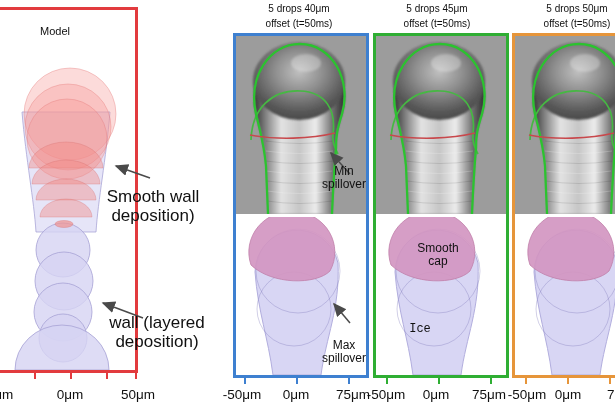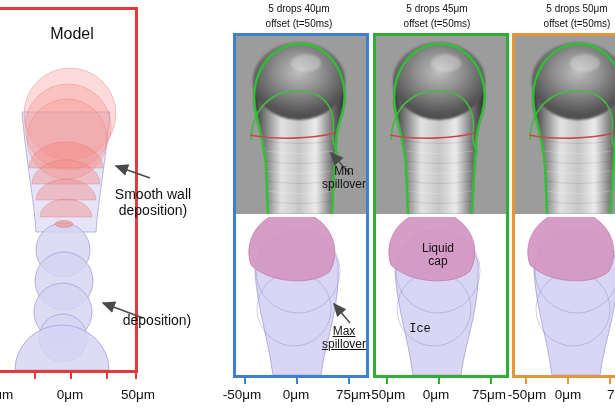--- a/index.html
+++ b/index.html
@@ -13,24 +13,24 @@
   .exp-box{top:33px;width:136px;height:345px;border:3px solid;}
   #panel1-box{left:233px;border-color:#3e80d0;}
   #panel2-box{left:373px;border-color:#2fae33;}
   #panel3-box{left:512px;border-color:#e6953a;}
   .photo{position:absolute;left:0;top:0;width:130px;height:178px;display:block;}
   .schem{position:absolute;left:0;bottom:0;width:130px;height:158px;display:block;}
   .model-art{position:absolute;left:0;top:0;width:144px;height:360px;display:block;}
   
   .panel-header{position:absolute;top:1px;width:150px;text-align:center;
     font-size:10px;line-height:15px;z-index:7;}
-  .ann{position:absolute;text-align:center;font-size:14px;line-height:1.12;z-index:7;}
+  .ann{position:absolute;text-align:center;font-size:17px;line-height:1.12;z-index:7;}
   .ann.small{font-size:12px;}
-  #model-title{position:absolute;left:40px;top:25px;width:64px;text-align:center;
-    font-size:16px;z-index:7;}
+  #model-title{position:absolute;left:40px;top:25px;width:64px;
+    font-size:11px;z-index:7;}
   .axis-label{position:absolute;top:387px;transform:translateX(-50%);
     font-size:13.5px;white-space:nowrap;z-index:7;}
   .tick{position:absolute;width:2px;height:6px;z-index:2;}
   
   #arrows{position:absolute;left:0;top:0;z-index:6;pointer-events:none;}
 </style>
 </head>
 <body>
 
 <div id="stage">
@@ -116,20 +116,21 @@
     </svg>
   </div>
 
   <div id="model-title">Model</div>
 
   <div class="ann" style="left:103px;top:187px;width:100px;">
     <div>Smooth wall</div>
     <div>deposition)</div>
   </div>
   <div class="ann" style="left:105px;top:313px;width:104px;">
+    <div>wall (layered</div>
     <div>deposition)</div>
   </div>
 
   <div class="tick" style="left:34px;top:373px;background:#e23b3e;"></div>
   <div class="tick" style="left:70px;top:373px;background:#e23b3e;"></div>
   <div class="tick" style="left:106px;top:373px;background:#e23b3e;"></div>
   <div class="tick" style="left:135px;top:373px;background:#e23b3e;"></div>
   <span class="axis-label" style="left:-6px;">-50μm</span>
   <span class="axis-label" style="left:70px;">0μm</span>
   <span class="axis-label" style="left:138px;">50μm</span>
@@ -143,21 +144,21 @@
         <use href="#photo-art"></use>
       </svg>
     <svg class="schem" viewBox="0 0 130 158">
         <use href="#schem-art"></use>
       </svg>
   </div>
   <div class="ann small" style="left:315px;top:165px;width:58px;">
     <div>Min</div>
     <div>spillover</div>
   </div>
-  <div class="ann small" style="left:314px;top:325px;width:60px;text-decoration:underline;">
+  <div class="ann small" style="left:314px;top:339px;width:60px;">
     <div>Max</div>
     <div>spillover</div>
   </div>
   <div class="tick" style="left:244px;top:378px;background:#3e80d0;"></div>
   <div class="tick" style="left:296px;top:378px;background:#3e80d0;"></div>
   <div class="tick" style="left:348px;top:378px;background:#3e80d0;"></div>
   <span class="axis-label" style="left:242px;">-50μm</span>
   <span class="axis-label" style="left:296px;">0μm</span>
   <span class="axis-label" style="left:353px;">75μm</span>
 
@@ -167,21 +168,21 @@
   </div>
   <div id="panel2-box" class="panel-box exp-box">
     <svg class="photo" viewBox="0 0 130 178">
         <use href="#photo-art"></use>
       </svg>
     <svg class="schem" viewBox="0 0 130 158">
         <use href="#schem-art"></use>
       </svg>
   </div>
   <div class="ann small" style="left:410px;top:242px;width:56px;">
-    <div>Liquid</div>
+    <div>Smooth</div>
     <div>cap</div>
   </div>
   <div class="ann small" style="left:404px;top:323px;width:32px;font-family:Liberation Mono, monospace;">
     <div>Ice</div>
   </div>
   <div class="tick" style="left:386px;top:378px;background:#2fae33;"></div>
   <div class="tick" style="left:438px;top:378px;background:#2fae33;"></div>
   <div class="tick" style="left:490px;top:378px;background:#2fae33;"></div>
   <span class="axis-label" style="left:386px;">-50μm</span>
   <span class="axis-label" style="left:436px;">0μm</span>

